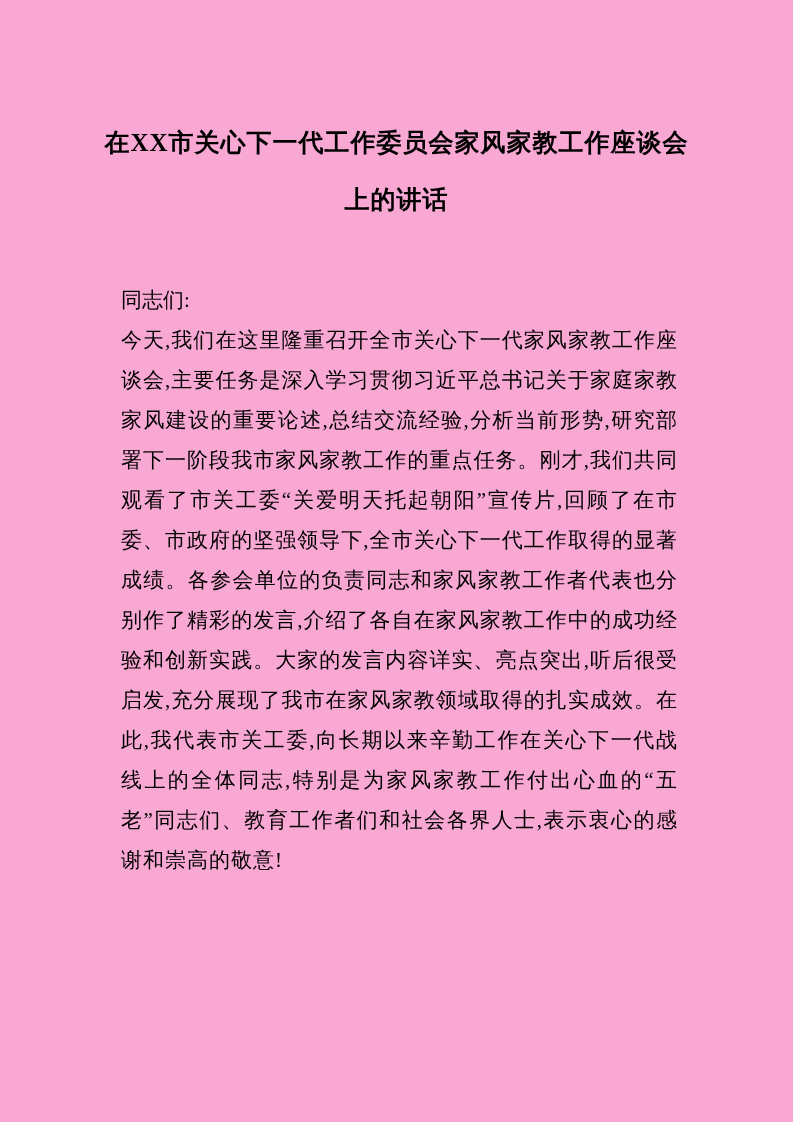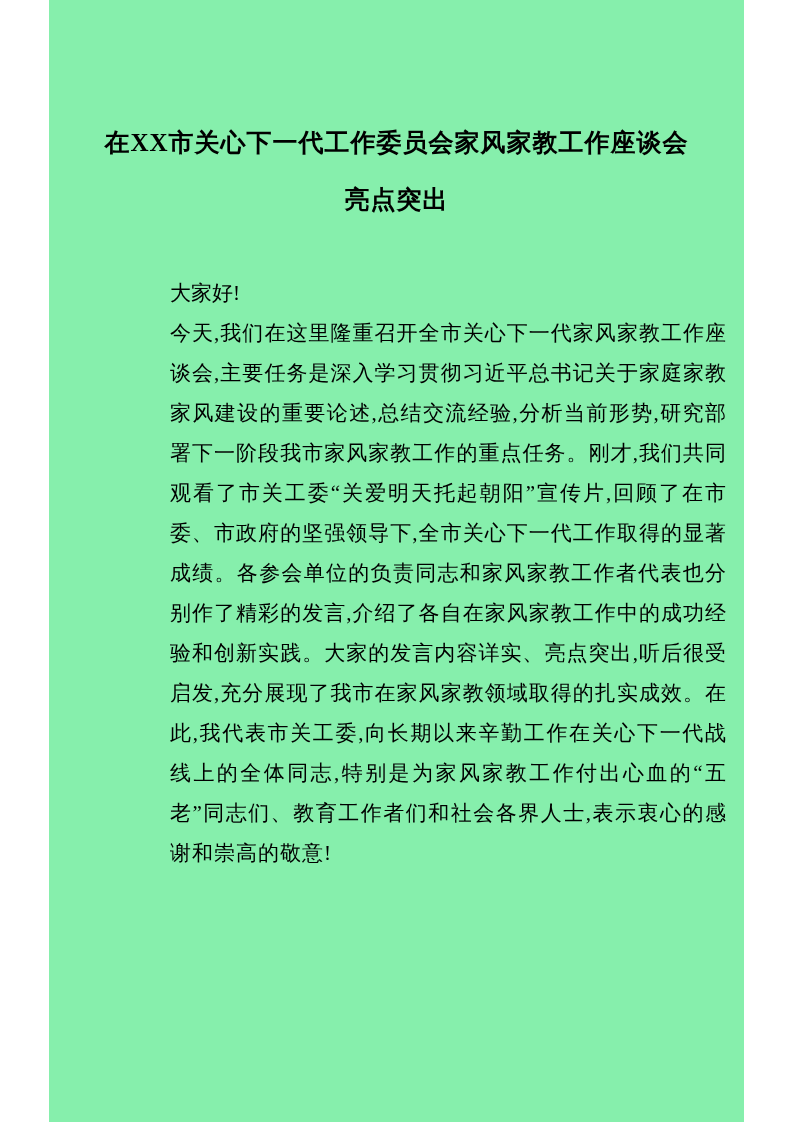--- a/index.html
+++ b/index.html
@@ -2,24 +2,24 @@
 <html><head>
 <meta charset="utf-8">
 <style>
   html, body {
     margin: 0;
     padding: 0;
     background: #ffffff;
   }
   .page {
     position: relative;
-    width: 695px;
+    width: 793px;
     height: 1122px;
     margin: 0 auto;
-    background: #86efac;
+    background: #f9a8d4;
     color: #000000;
     font-family: "Liberation Serif", "DejaVu Serif", serif;
     overflow: hidden;
   }
   .doc-title {
     width: 620px;
     margin: 114px auto 0 auto;
     text-align: center;
     font-size: 25px;
     font-weight: bold;
@@ -54,22 +54,22 @@
     word-break: break-all;
     overflow-wrap: break-word;
   }
 </style>
 </head>
 <body>
 
 <div class="page">
   <h1 class="doc-title">
     <span class="title-line">在XX市关心下一代工作委员会家风家教工作座谈会</span>
-    <span class="title-line">亮点突出</span>
+    <span class="title-line">上的讲话</span>
   </h1>
 
   <div class="content">
+    <p class="salutation">同志们:</p>
 
-    <p class="greeting">大家好!</p>
 
     <p class="body-paragraph">今天,我们在这里隆重召开全市关心下一代家风家教工作座谈会,主要任务是深入学习贯彻习近平总书记关于家庭家教家风建设的重要论述,总结交流经验,分析当前形势,研究部署下一阶段我市家风家教工作的重点任务。刚才,我们共同观看了市关工委“关爱明天托起朝阳”宣传片,回顾了在市委、市政府的坚强领导下,全市关心下一代工作取得的显著成绩。各参会单位的负责同志和家风家教工作者代表也分别作了精彩的发言,介绍了各自在家风家教工作中的成功经验和创新实践。大家的发言内容详实、亮点突出,听后很受启发,充分展现了我市在家风家教领域取得的扎实成效。在此,我代表市关工委,向长期以来辛勤工作在关心下一代战线上的全体同志,特别是为家风家教工作付出心血的“五老”同志们、教育工作者们和社会各界人士,表示衷心的感谢和崇高的敬意!</p>
   </div>
 </div>
 
 </body></html>

